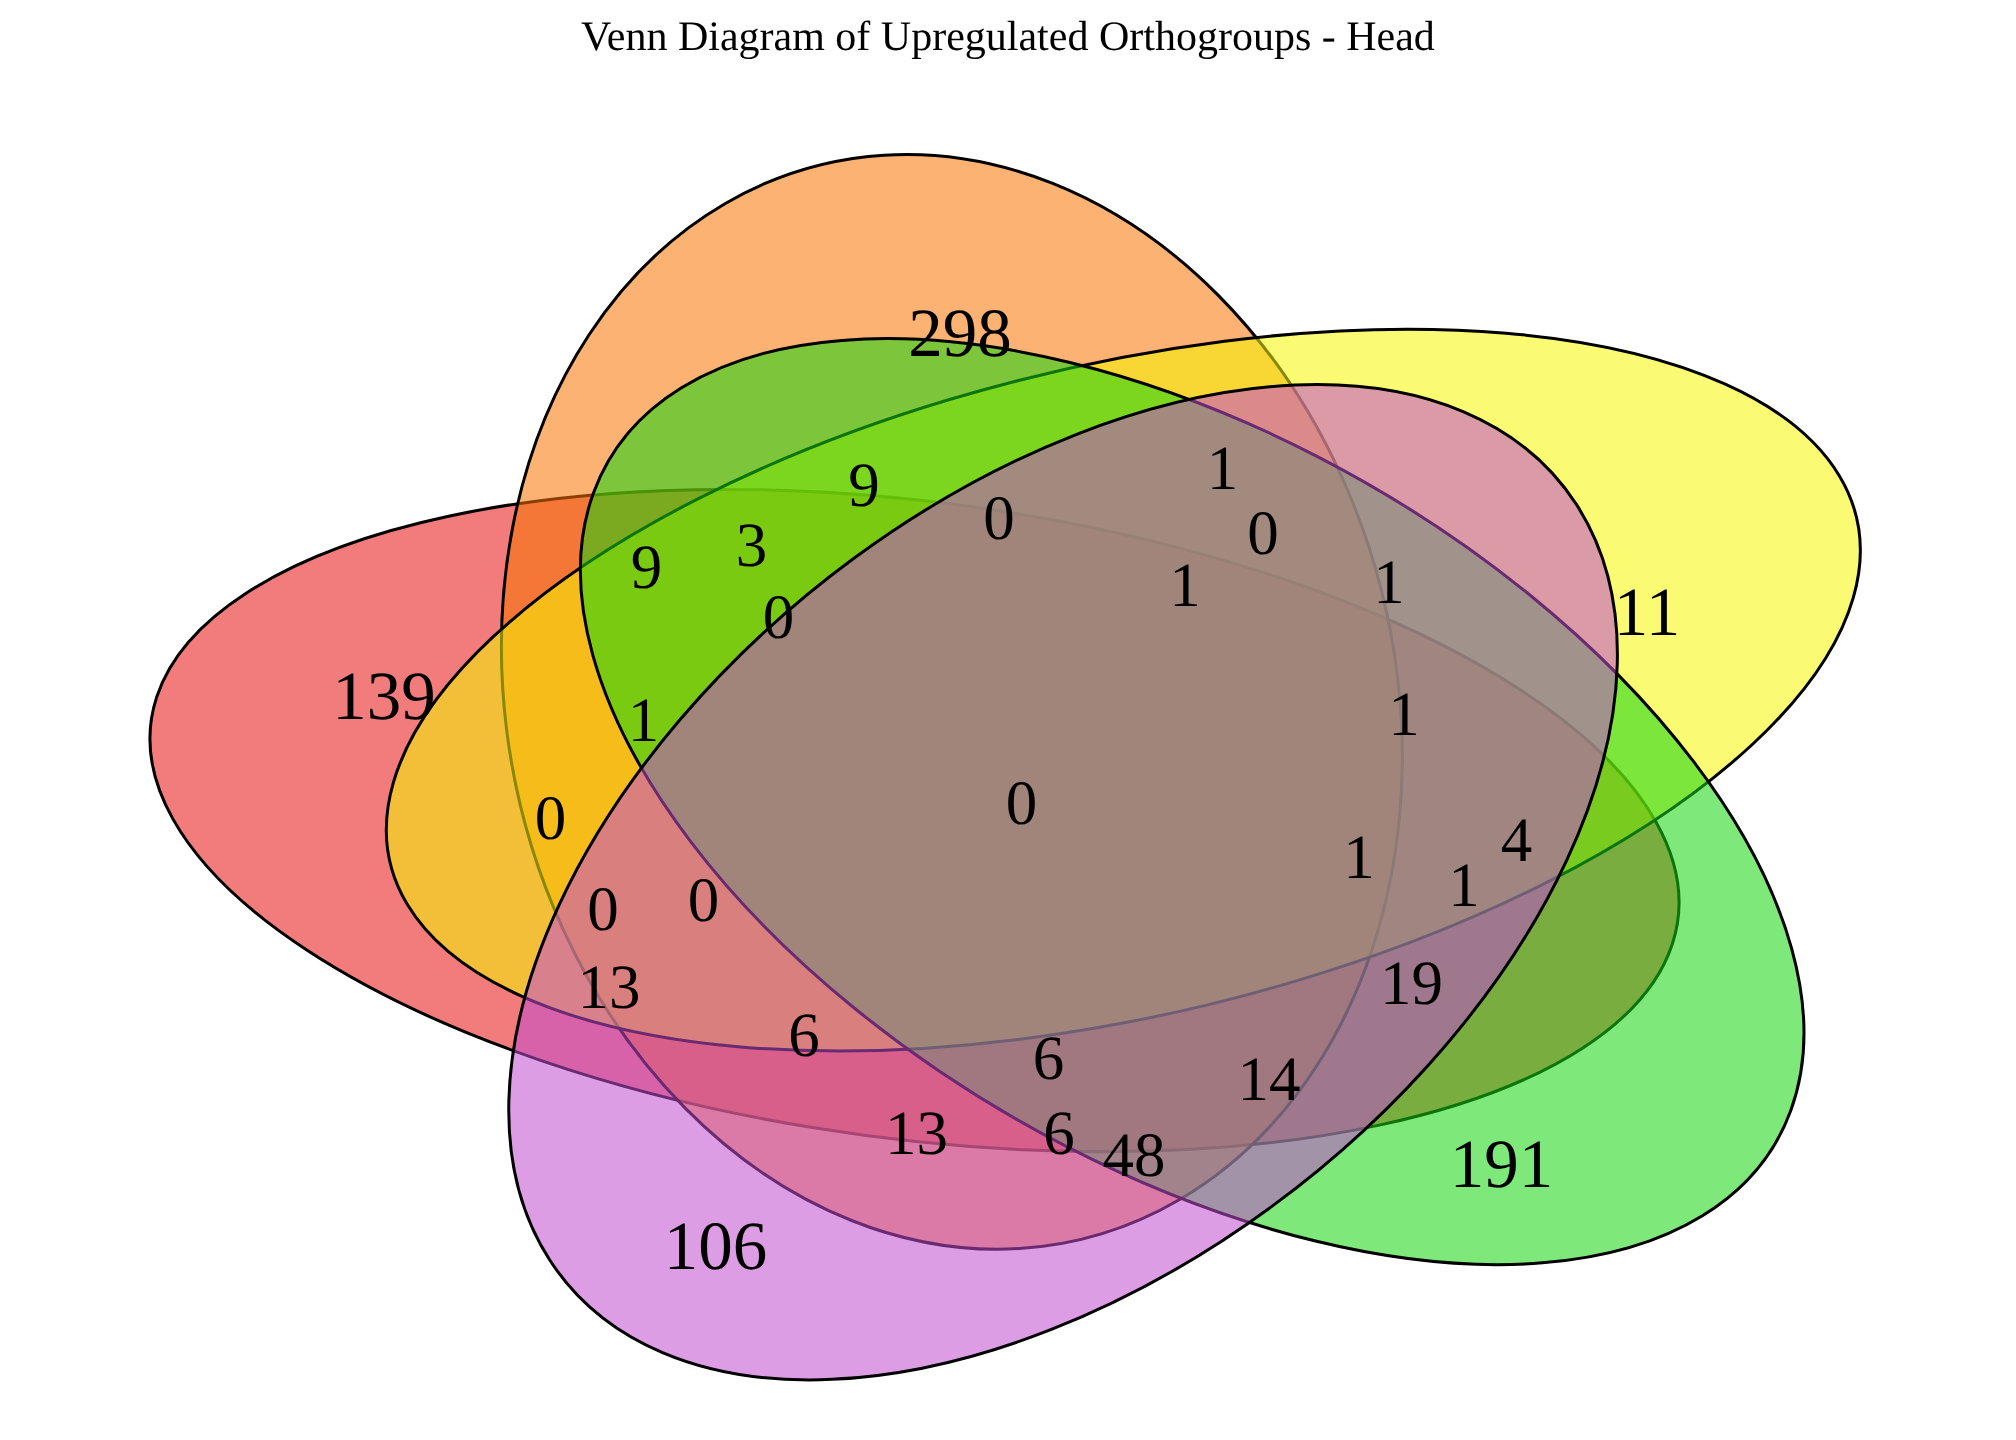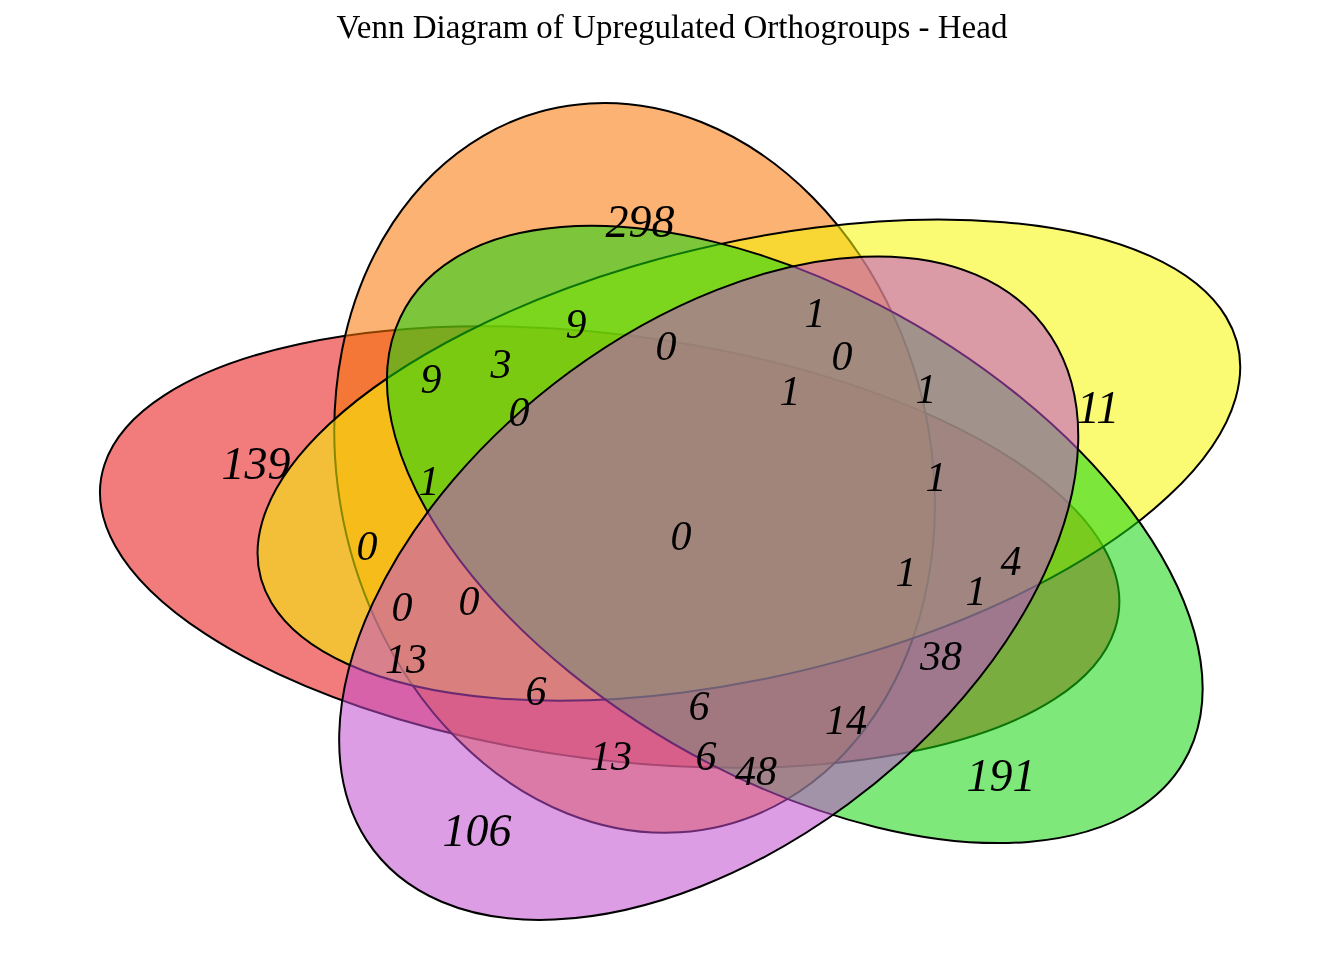--- a/index.html
+++ b/index.html
@@ -11,21 +11,21 @@
     overflow: hidden;
     font-family: "Liberation Serif", "DejaVu Serif", serif;
     color: #000;
   }
   .title {
     position: absolute;
     top: 8px;
     left: 0;
     width: 100%;
     text-align: center;
-    font-size: 33px;
+    font-size: 28px;
     line-height: 1.2;
     color: #000;
   }
   svg.venn {
     position: absolute;
     left: 0;
     top: 0;
     width: 1344px;
     height: 960px;
   }
@@ -37,21 +37,20 @@
     height: 960px;
     pointer-events: none;
   }
   .labels-layer .count {
     position: absolute;
     transform: translate(-50%, -50%);
     font-size: 42px;
     line-height: 1;
     white-space: nowrap;
     color: #000;
-    font-style: italic;
   }
   .labels-layer .count.single {
     font-size: 46px;
   }
 </style>
 </head>
 <body>
 
 <div class="canvas">
   <div class="title">Venn Diagram of Upregulated Orthogroups - Head</div>
@@ -88,15 +87,15 @@
       <div class="count" style="left: 681px; top: 536px;">0</div>
       <div class="count" style="left: 469px; top: 601px;">0</div>
       <div class="count" style="left: 402px; top: 607px;">0</div>
       <div class="count" style="left: 406px; top: 659px;">13</div>
       <div class="count" style="left: 536px; top: 691px;">6</div>
       <div class="count" style="left: 611px; top: 756px;">13</div>
       <div class="count" style="left: 699px; top: 706px;">6</div>
       <div class="count" style="left: 706px; top: 756px;">6</div>
       <div class="count" style="left: 756px; top: 771px;">48</div>
       <div class="count" style="left: 846px; top: 720px;">14</div>
-      <div class="count" style="left: 941px; top: 656px;">38</div>
+      <div class="count" style="left: 941px; top: 656px;">19</div>
     </div>
 </div>
 
 </body></html>

